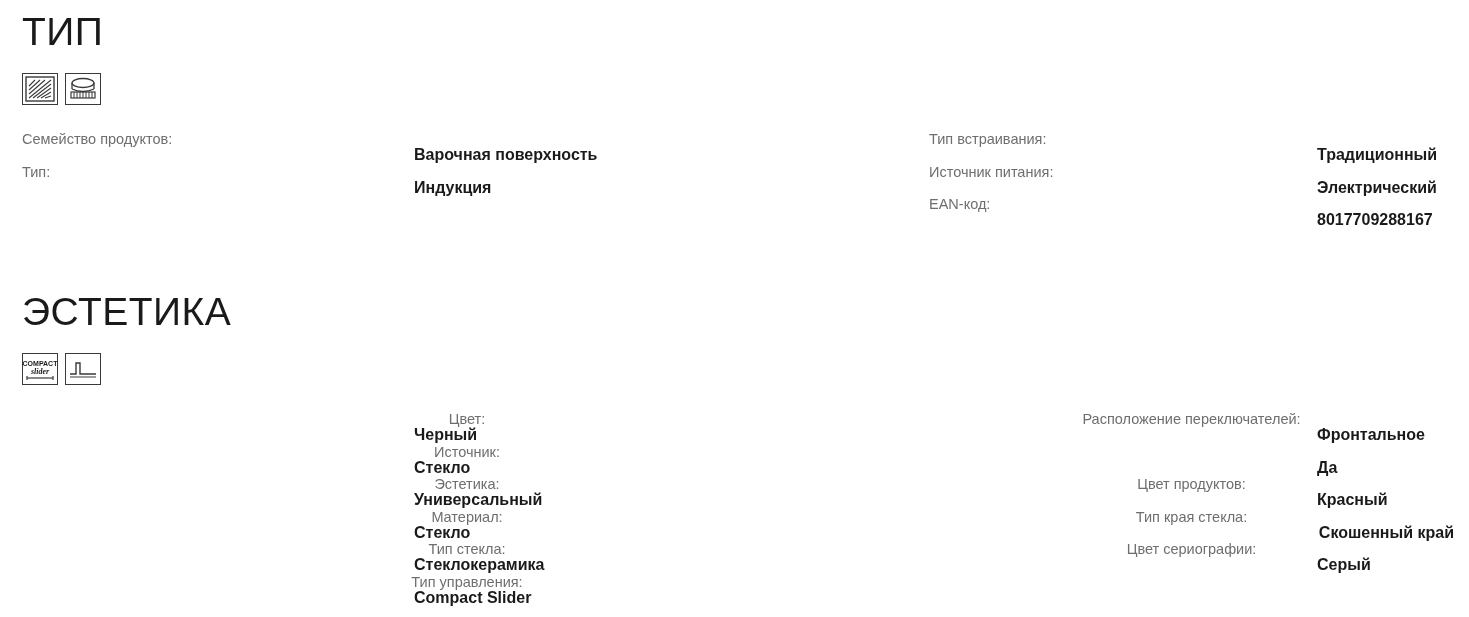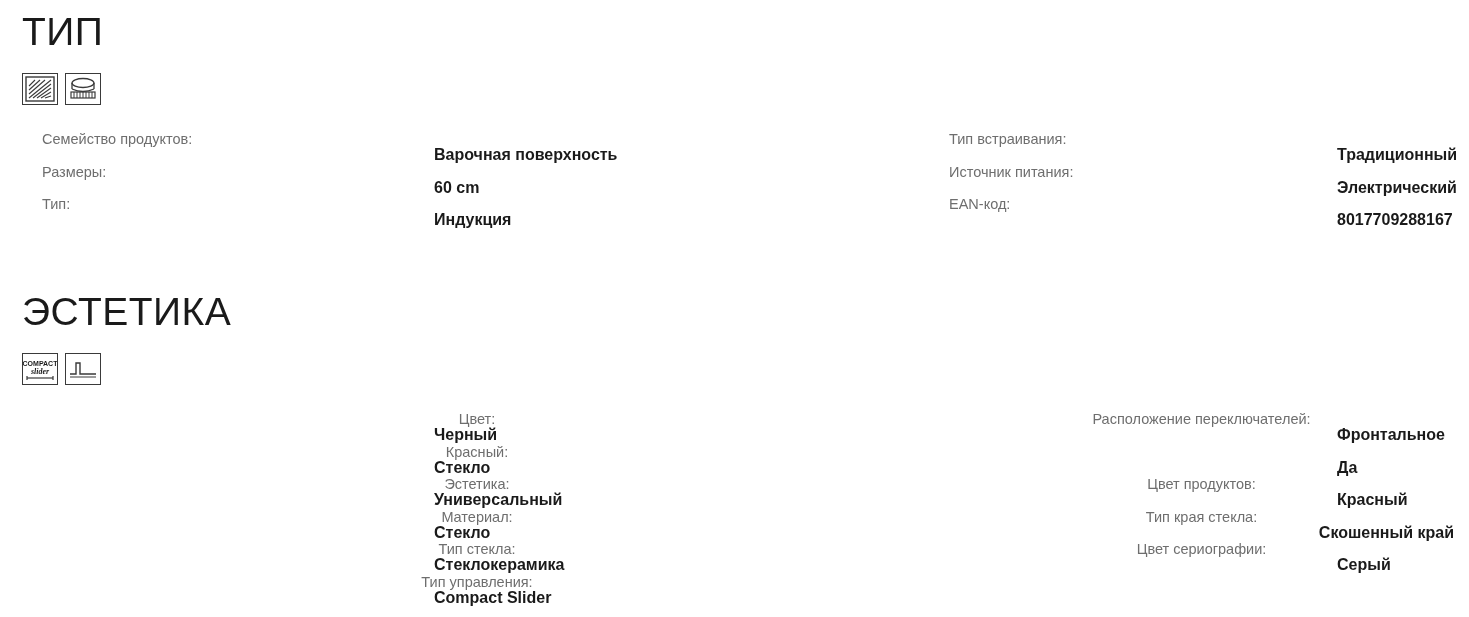--- a/index.html
+++ b/index.html
@@ -56,21 +56,20 @@
     position: absolute;
     top: 0;
   }
   .col-left { left: 22px; width: 890px; }
   .col-right { left: 929px; width: 525px; }
   .row {
     position: relative;
     height: 32.5px;
     line-height: 32.5px;
     white-space: nowrap;
-    margin-left: 20px;
   }
   .label {
     color: #6e6e6e;
     font-size: 14.5px;
     font-weight: 400;
     display: inline-block;
   }
   .value {
     color: #1a1a1a;
     font-size: 16px;
@@ -122,24 +121,20 @@
       </span>
     </div>
 
     <div class="cols" style="margin-top:18px; height:100px;">
       <div class="col col-left">
         <div class="row">
           <span class="label">Семейство продуктов:</span>
           <span class="value">Варочная поверхность</span>
         </div>
         <div class="row">
-          <span class="label">Размеры:</span>
-          <span class="value">60 cm</span>
-        </div>
-        <div class="row">
           <span class="label">Тип:</span>
           <span class="value">Индукция</span>
         </div>
       </div>
       <div class="col col-right">
         <div class="row">
           <span class="label">Тип встраивания:</span>
           <span class="value">Традиционный</span>
         </div>
         <div class="row">
@@ -175,21 +170,21 @@
       </span>
     </div>
 
     <div class="cols" style="margin-top:18px; height:200px;text-align:center;">
       <div class="col col-left">
         <div class="row">
           <span class="label">Цвет:</span>
           <span class="value">Черный</span>
         </div>
         <div class="row">
-          <span class="label">Красный:</span>
+          <span class="label">Источник:</span>
           <span class="value">Стекло</span>
         </div>
         <div class="row">
           <span class="label">Эстетика:</span>
           <span class="value">Универсальный</span>
         </div>
         <div class="row">
           <span class="label">Материал:</span>
           <span class="value">Стекло</span>
         </div>

